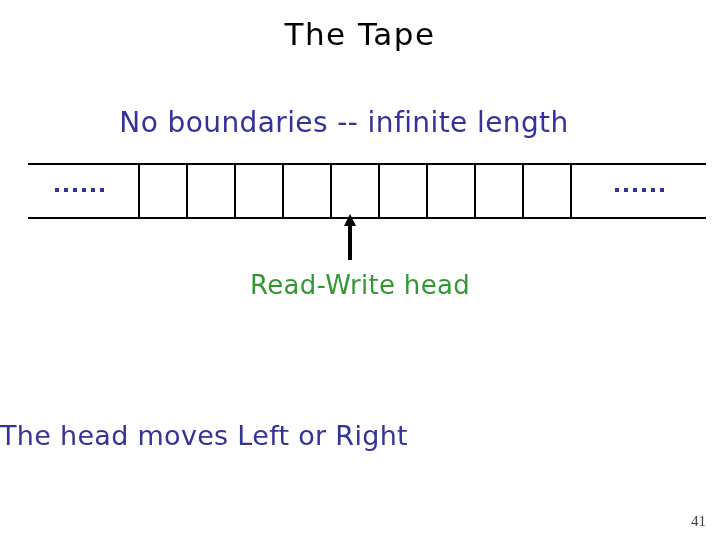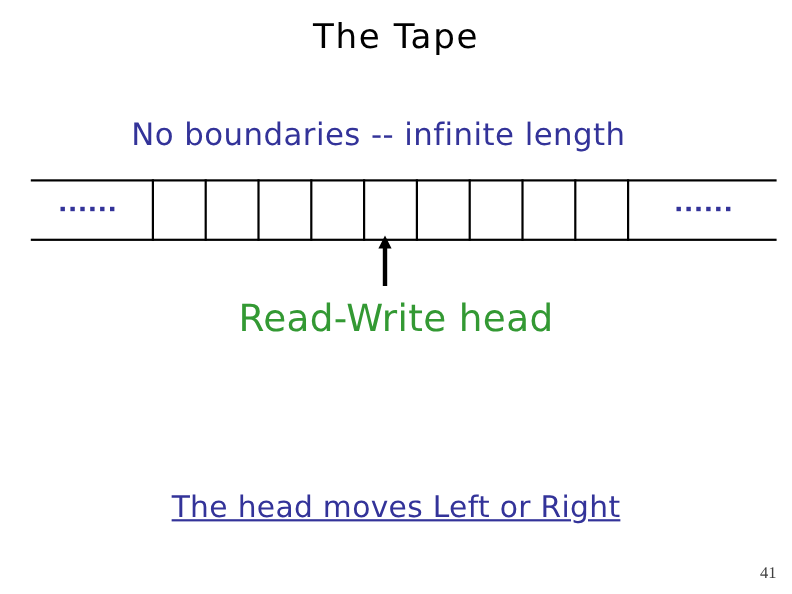--- a/index.html
+++ b/index.html
@@ -116,40 +116,38 @@
     border-bottom: 12px solid #000000;
   }
 
   
   #label-read-write-head {
     position: absolute;
     left: 0;
     top: 270px;
     width: 720px;
     text-align: center;
-    font-size: 34px;
+    font-size: 26px;
     font-weight: 400;
     letter-spacing: 0.3px;
     color: #339933;
     white-space: nowrap;
   }
 
   
   #label-head-moves {
     position: absolute;
     left: 0;
-    top: 446px;
-    width: 720px;
-    text-align: center;
+    top: 420px;
+    width: 720px;
     font-size: 27px;
     font-weight: 400;
     letter-spacing: 0.3px;
     color: #333399;
     white-space: nowrap;
-    text-decoration: underline;
   }
 
   
   #page-number {
     position: absolute;
     right: 14px;
     bottom: 10px;
     font-family: "Liberation Serif", serif;
     font-size: 15px;
     color: #404040;

